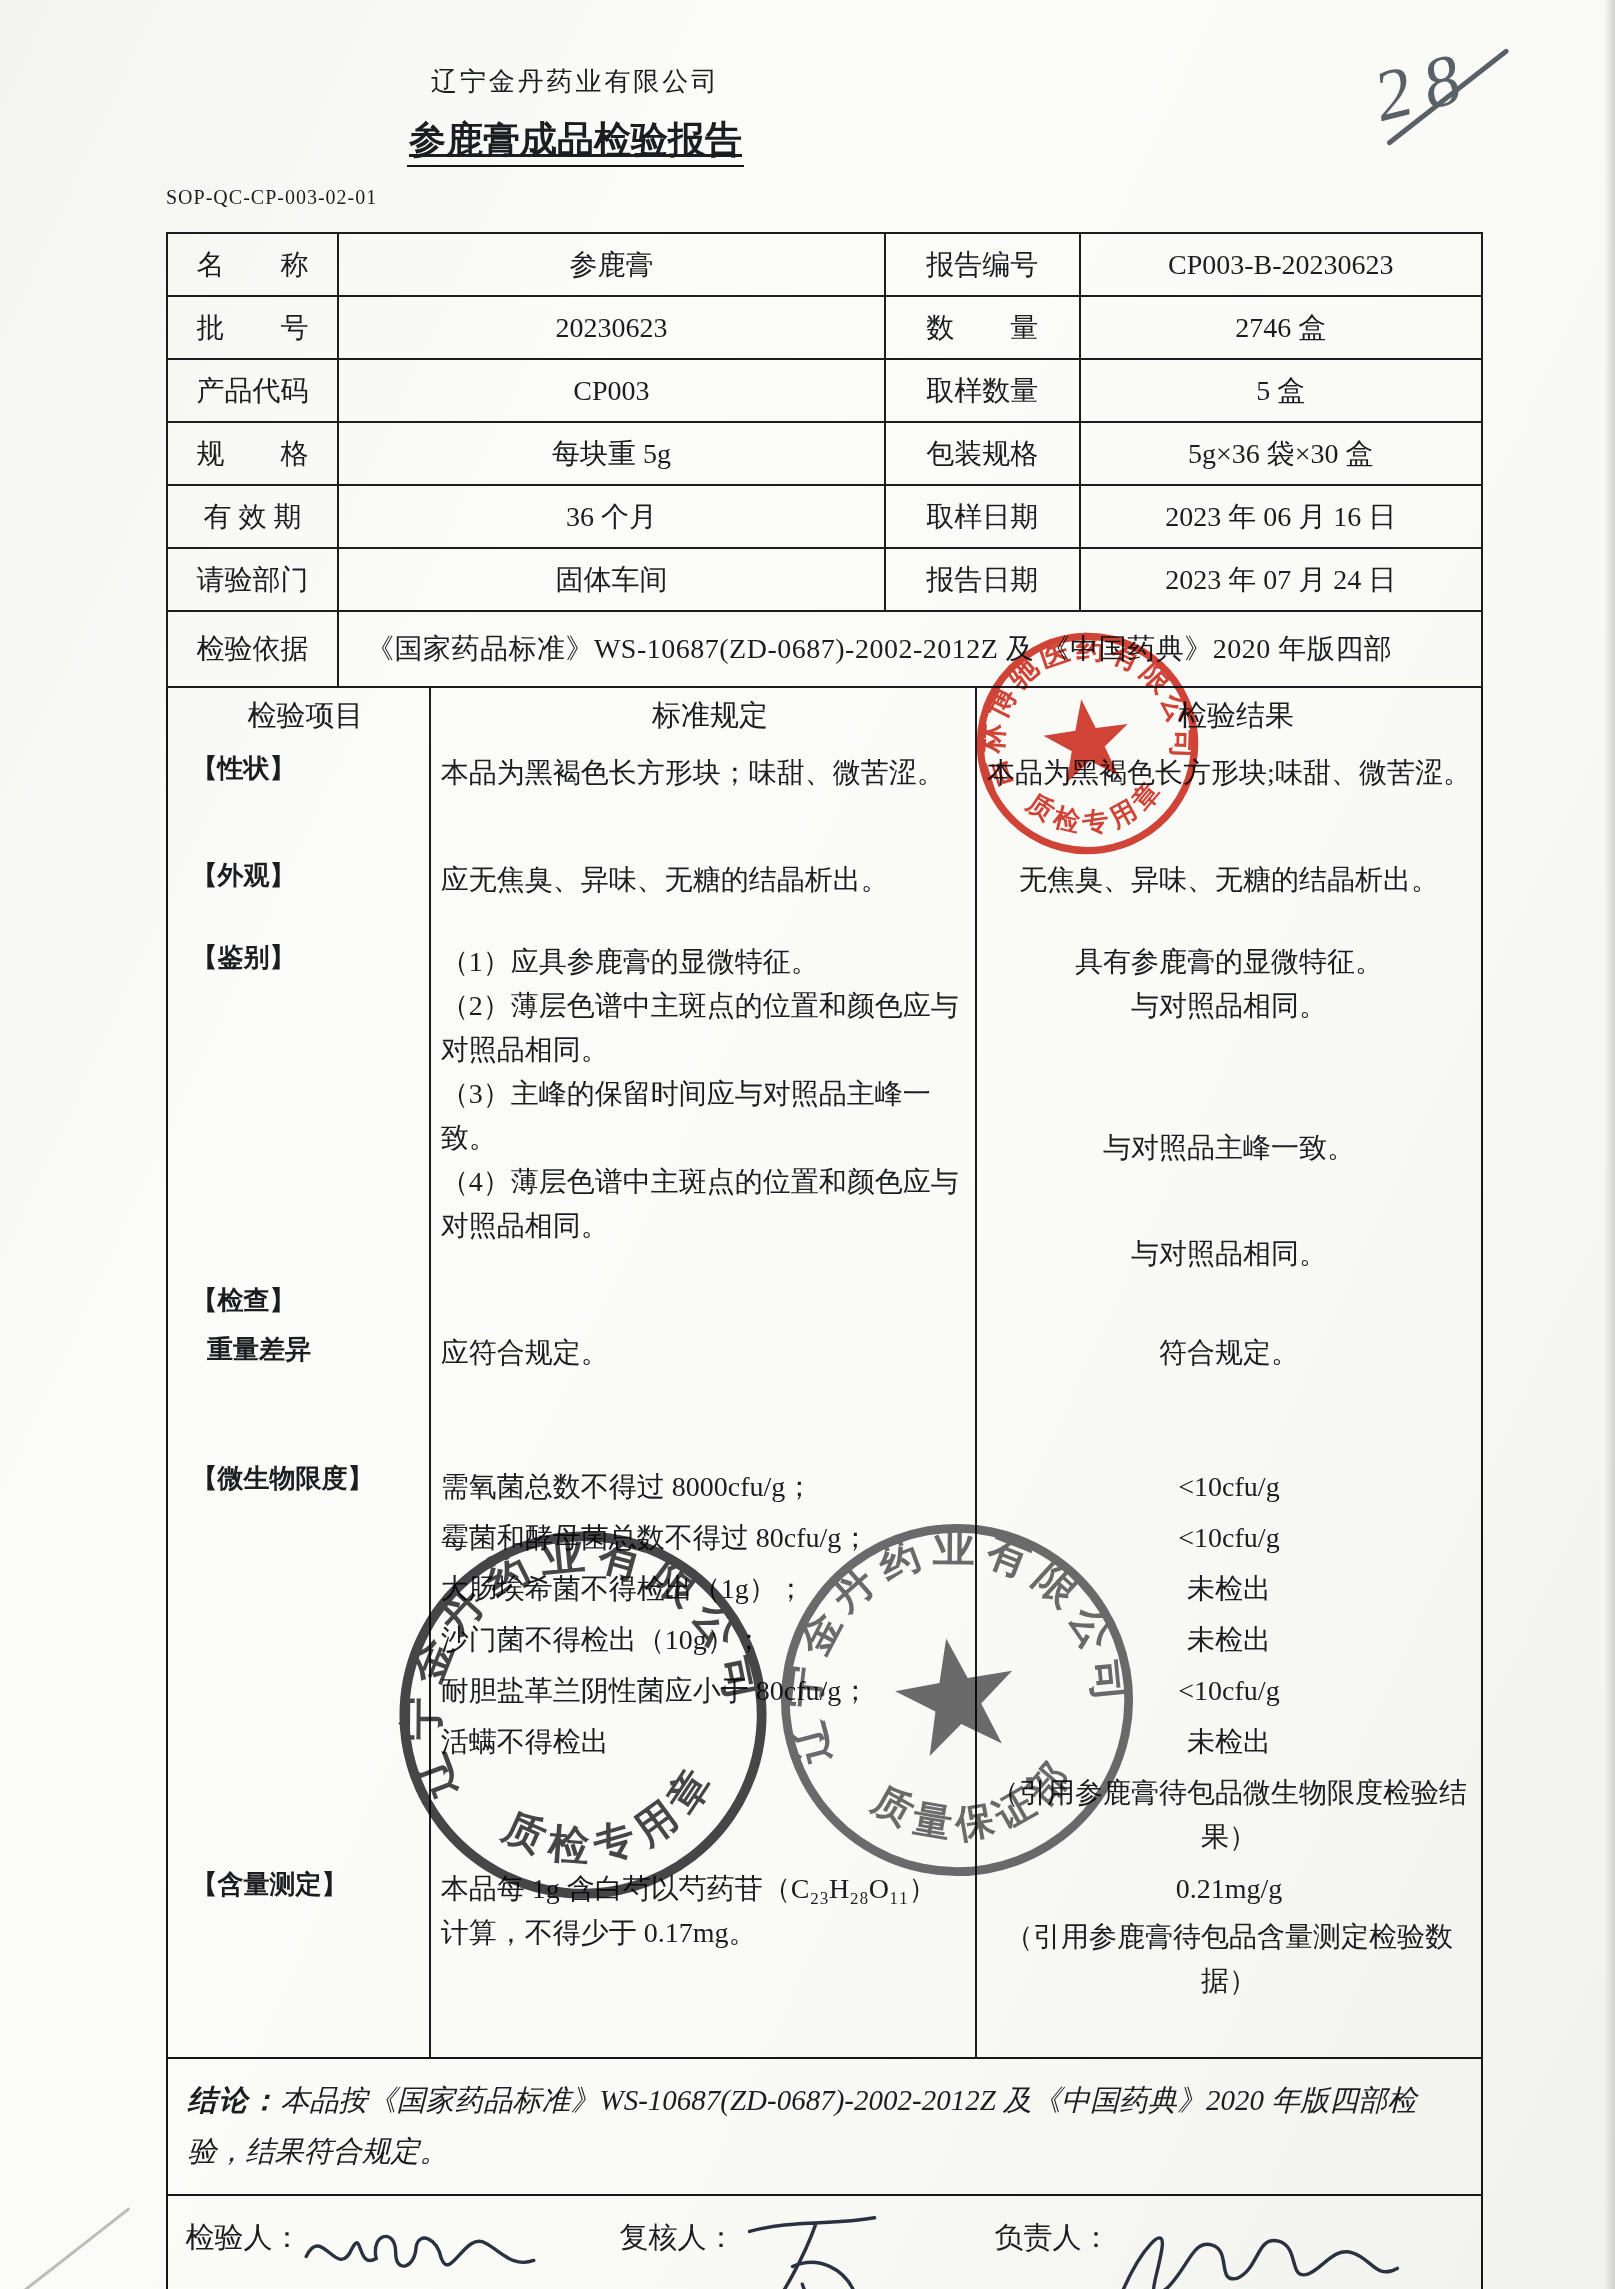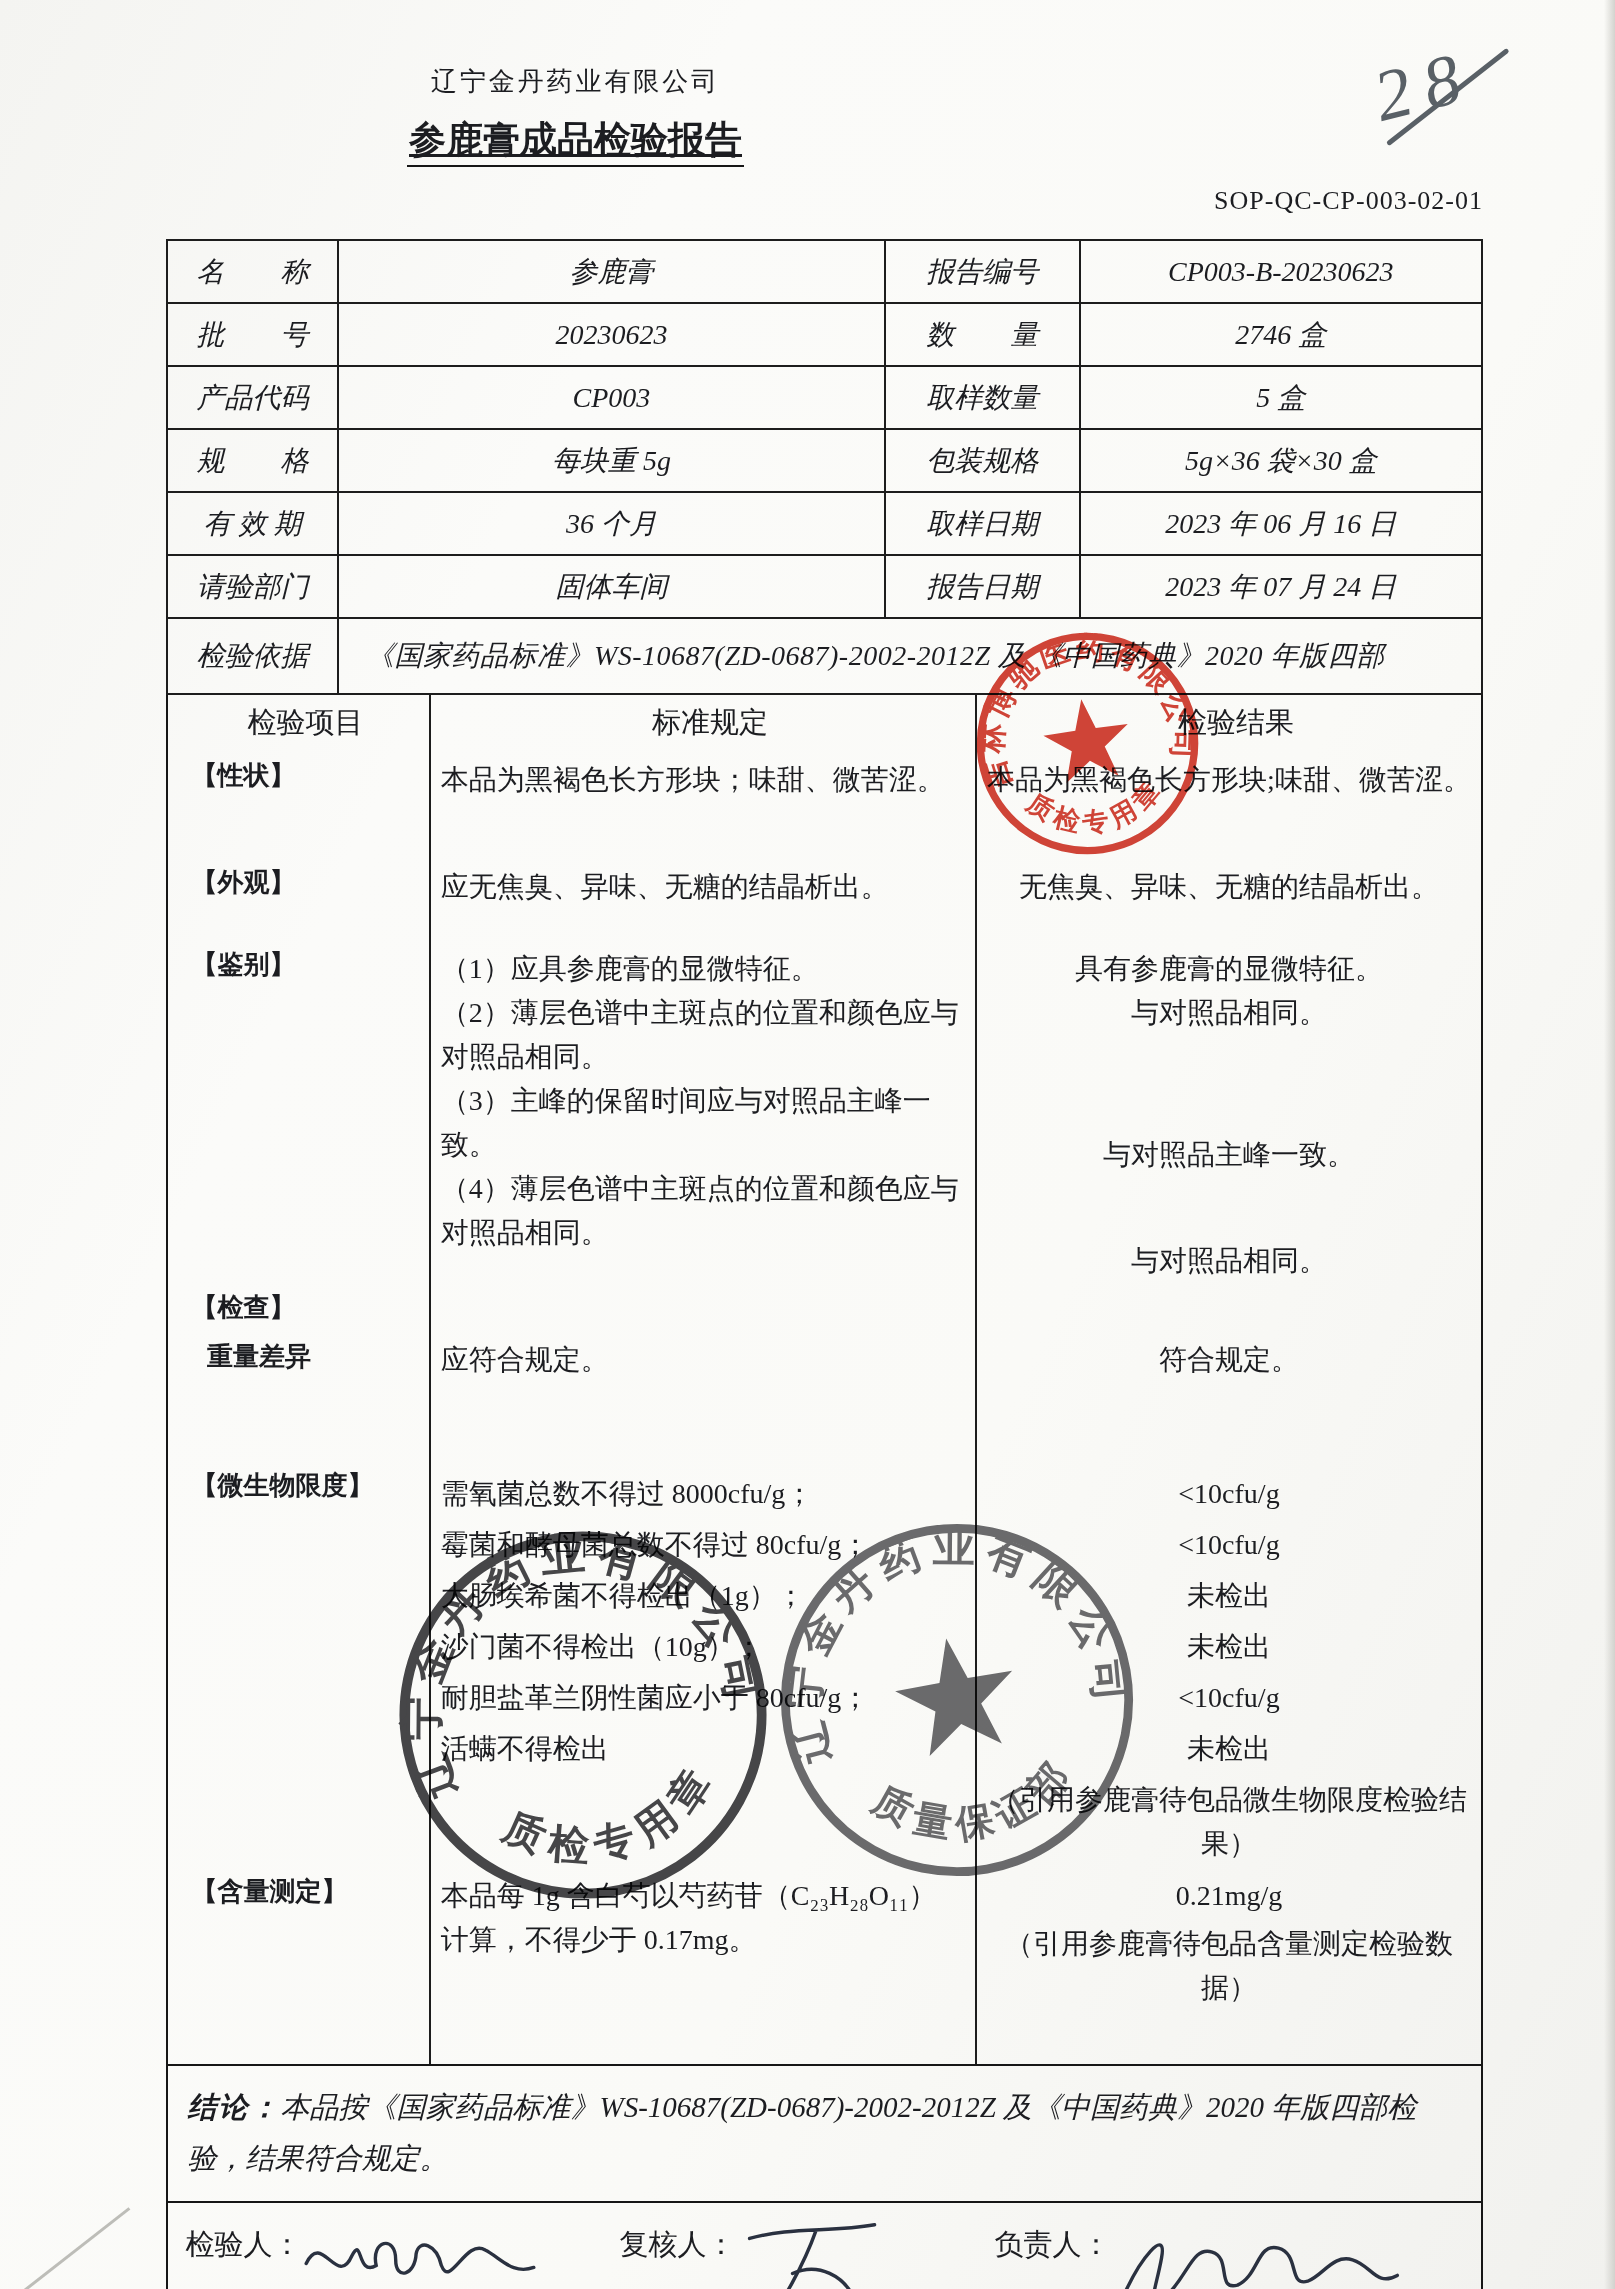--- a/index.html
+++ b/index.html
@@ -10,23 +10,23 @@
   }
   .scan-edge{position:absolute;right:0;top:0;width:11.7px;height:100%;
     background:linear-gradient(to left,#cfcfca,rgba(207,207,202,0));}
   .paper-corner{position:absolute;left:-19.5px;bottom:29px;width:166px;height:2.9px;
     background:#bdbdb8;transform:rotate(-38deg);}
   .doc{position:absolute;left:166px;top:64px;width:1317px;}
   .header-block{width:819px;text-align:center;}
   .company{font-size:26px;letter-spacing:2.9px;}
   .title{font-size:37px;font-weight:bold;margin-top:15.6px;}
   .title span{border-bottom:2.9px solid #161616;padding:0 2px 5.9px;text-decoration:underline;}
-  .sop{margin-top:21.5px;font-size:26px;letter-spacing:1px;text-align:right;}
+  .sop{margin-top:21.5px;font-size:20px;letter-spacing:1px;}
   table.info{margin-top:23.4px;border-collapse:collapse;width:100%;table-layout:fixed;
-    border:2.9px solid #161616;font-style:italic;}
+    border:2.9px solid #161616;}
   table.info td{border:2.4px solid #1d1d1d;height:57px;font-size:28px;text-align:center;
     padding:2px 7.8px;overflow:hidden;}
   table.info td.basis-val{text-align:left;padding-left:27px;height:70px;font-size:28px;letter-spacing:0.5px;}
   .main{display:grid;grid-template-columns:263px 546px 1fr;
     border:2.9px solid #161616;border-top:none;border-bottom:none;}
   .cell{font-size:28px;}
   .col-a,.col-b{border-right:2.4px solid #1d1d1d;}
   .thead{text-align:center;font-size:29px;padding-top:7.8px;min-height:47px;padding-left:14px;}
   .lab{font-weight:bold;font-size:26px;padding:7.8px 3.9px 0 23.4px;}
   .std{padding:7.8px 15.6px 0 9.8px;line-height:44px;text-align:left;}

